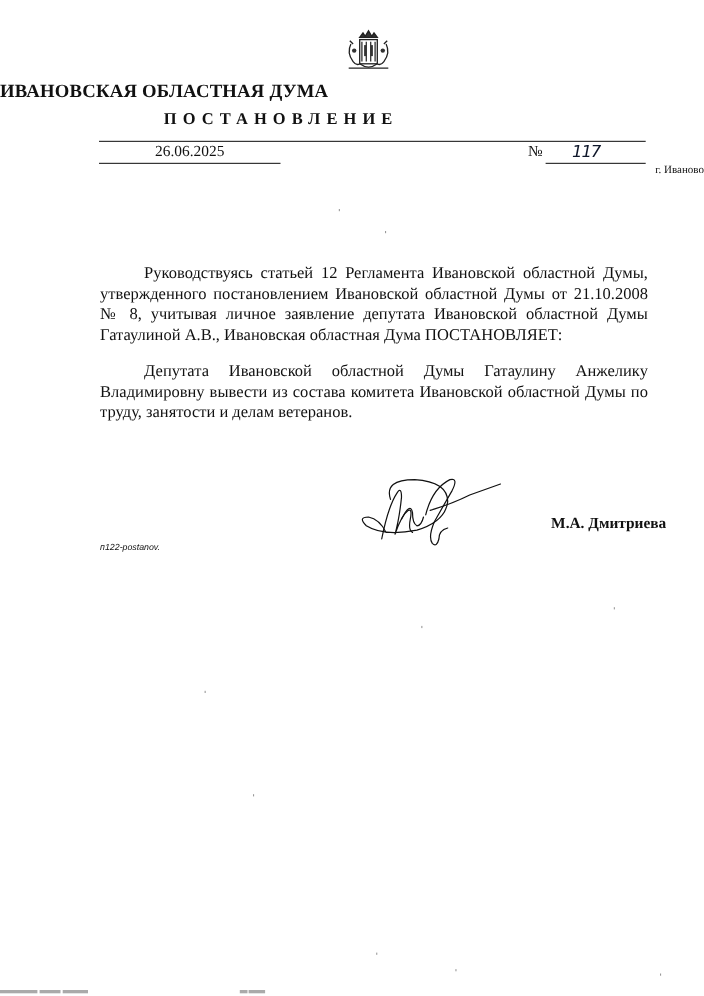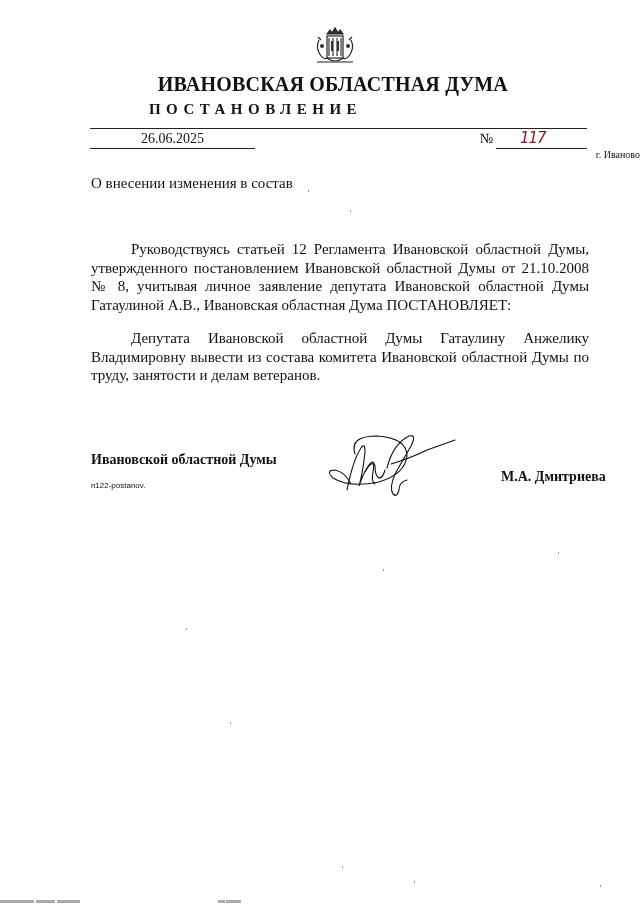--- a/index.html
+++ b/index.html
@@ -1,38 +1,38 @@
 <!DOCTYPE html>
 <html><head>
 <meta charset="utf-8">
 <style>
   html, body { margin: 0; padding: 0; background: #ffffff; }
   body { width: 640px; height: 905px; position: relative; overflow: hidden;
          font-family: "Liberation Serif", "DejaVu Serif", serif; color: #111; }
   .abs { position: absolute; }
   .emblem { left: 313px; top: 26px; width: 44px; height: 44px; }
-  .org { left: 0; width: 508px; top: 73px; text-align: right; font-weight: bold; font-size: 20px; letter-spacing: 0.2px; }
+  .org { left: 0; width: 508px; top: 73px; text-align: left; font-weight: bold; font-size: 17px; letter-spacing: 0.2px; }
   .doctype { left: 0; width: 511px; top: 101px; text-align: center; font-weight: bold; font-size: 15px; letter-spacing: 5.5px; }
   .topline { left: 90px; top: 128px; width: 497px; height: 0; border-top: 1.2px solid #222; }
   .date-row { top: 131px; left: 90px; width: 497px; height: 18px; }
   .date { left: 51px; top: 0; font-size: 14px; text-align: center; }
   .date-underline { left: 0; top: 17px; width: 165px; border-top: 1.2px solid #222; }
   .num-label { left: 390px; top: 0; font-size: 14px; }
-  .num-value { left: 430px; top: -2px; font-size: 15px; font-style: italic; color: #7f1d1d; font-family: "DejaVu Sans", sans-serif; letter-spacing: -1px; }
+  .num-value { left: 430px; top: -2px; font-size: 15px; font-style: italic; color: #0f172a; font-family: "DejaVu Sans", sans-serif; letter-spacing: -1px; }
   .num-underline { left: 406px; top: 17px; width: 91px; border-top: 1.2px solid #222; }
   .city { left: 0; width: 640px; top: 149px; text-align: right; font-size: 10px; }
   .subject { left: 91px; top: 174px; width: 240px; font-size: 15px; line-height: 18px; }
   .body-text { left: 91px; width: 498px; font-size: 15px; line-height: 18.5px; text-align: justify; }
   .para1 { top: 240px; }
   .para2 { top: 329px; }
   .body-text p { margin: 0; text-indent: 40px; text-align-last: left; }
   .sig-title { left: 91px; top: 451px; font-size: 14px; font-weight: bold; line-height: 18px; }
   .sig-name { left: 501px; top: 469px; font-size: 14px; font-weight: bold; }
   .signature { left: 325px; top: 432px; width: 135px; height: 70px; }
-  .filename { left: 91px; top: 481px; font-size: 8px; font-family: "Liberation Sans", sans-serif; }
+  .filename { left: 91px; top: 493px; font-size: 8px; font-family: "Liberation Sans", sans-serif; font-style: italic; }
   .speck { position: absolute; width: 1px; height: 2px; background: #999; }
   .footer-bar { left: 0; top: 900px; height: 5px; }
   .footer-seg { position: absolute; top: 0; height: 3px; background: #aaa; }
 </style>
 </head>
 <body>
 
 <div>
 
   <svg class="abs emblem" viewBox="0 0 44 44">
@@ -63,32 +63,30 @@
     <span class="abs date">26.06.2025</span>
     <div class="abs date-underline"></div>
     <span class="abs num-label">№</span>
     <span class="abs num-value">117</span>
     <div class="abs num-underline"></div>
   </div>
 
   <div class="abs city">г. Иваново</div>
 
   <div class="abs subject">
-    <div>О внесении изменения в состав</div>
   </div>
 
   <div class="abs body-text para1">
     <p>Руководствуясь статьей 12 Регламента Ивановской областной Думы, утвержденного постановлением Ивановской областной Думы от 21.10.2008 № 8, учитывая личное заявление депутата Ивановской областной Думы Гатаулиной А.В., Ивановская областная Дума ПОСТАНОВЛЯЕТ:</p>
   </div>
   <div class="abs body-text para2">
     <p>Депутата Ивановской областной Думы Гатаулину Анжелику Владимировну вывести из состава комитета Ивановской областной Думы по труду, занятости и делам ветеранов.</p>
   </div>
 
   <div class="abs sig-title">
-    <div>Ивановской областной Думы</div>
   </div>
 
   <svg class="abs signature" viewBox="0 0 135 70">
     <g fill="none" stroke="#111" stroke-width="1.1" stroke-linecap="round">
       <path d="M30 22 q-6 -18 22 -18 q30 2 30 20 q-2 18 -28 26 q-30 6 -46 -4 q-8 -8 2 -8 q10 2 16 14"></path>
       <path d="M22 58 q6 -30 14 -42 q4 -6 4 4 q-2 20 -6 34 q6 -18 12 -22 q4 -2 2 8 q-2 10 2 12"></path>
       <path d="M40 40 q8 -16 10 -6 q0 10 4 12 q4 0 6 -8"></path>
       <path d="M62 36 q6 -24 22 -32 q8 -2 2 10 q-8 14 -16 28 q-6 14 -2 20 q4 4 6 -4 q0 -8 8 -10"></path>
       <path d="M66 32 q20 -6 36 -14 l28 -10"></path>
     </g>

